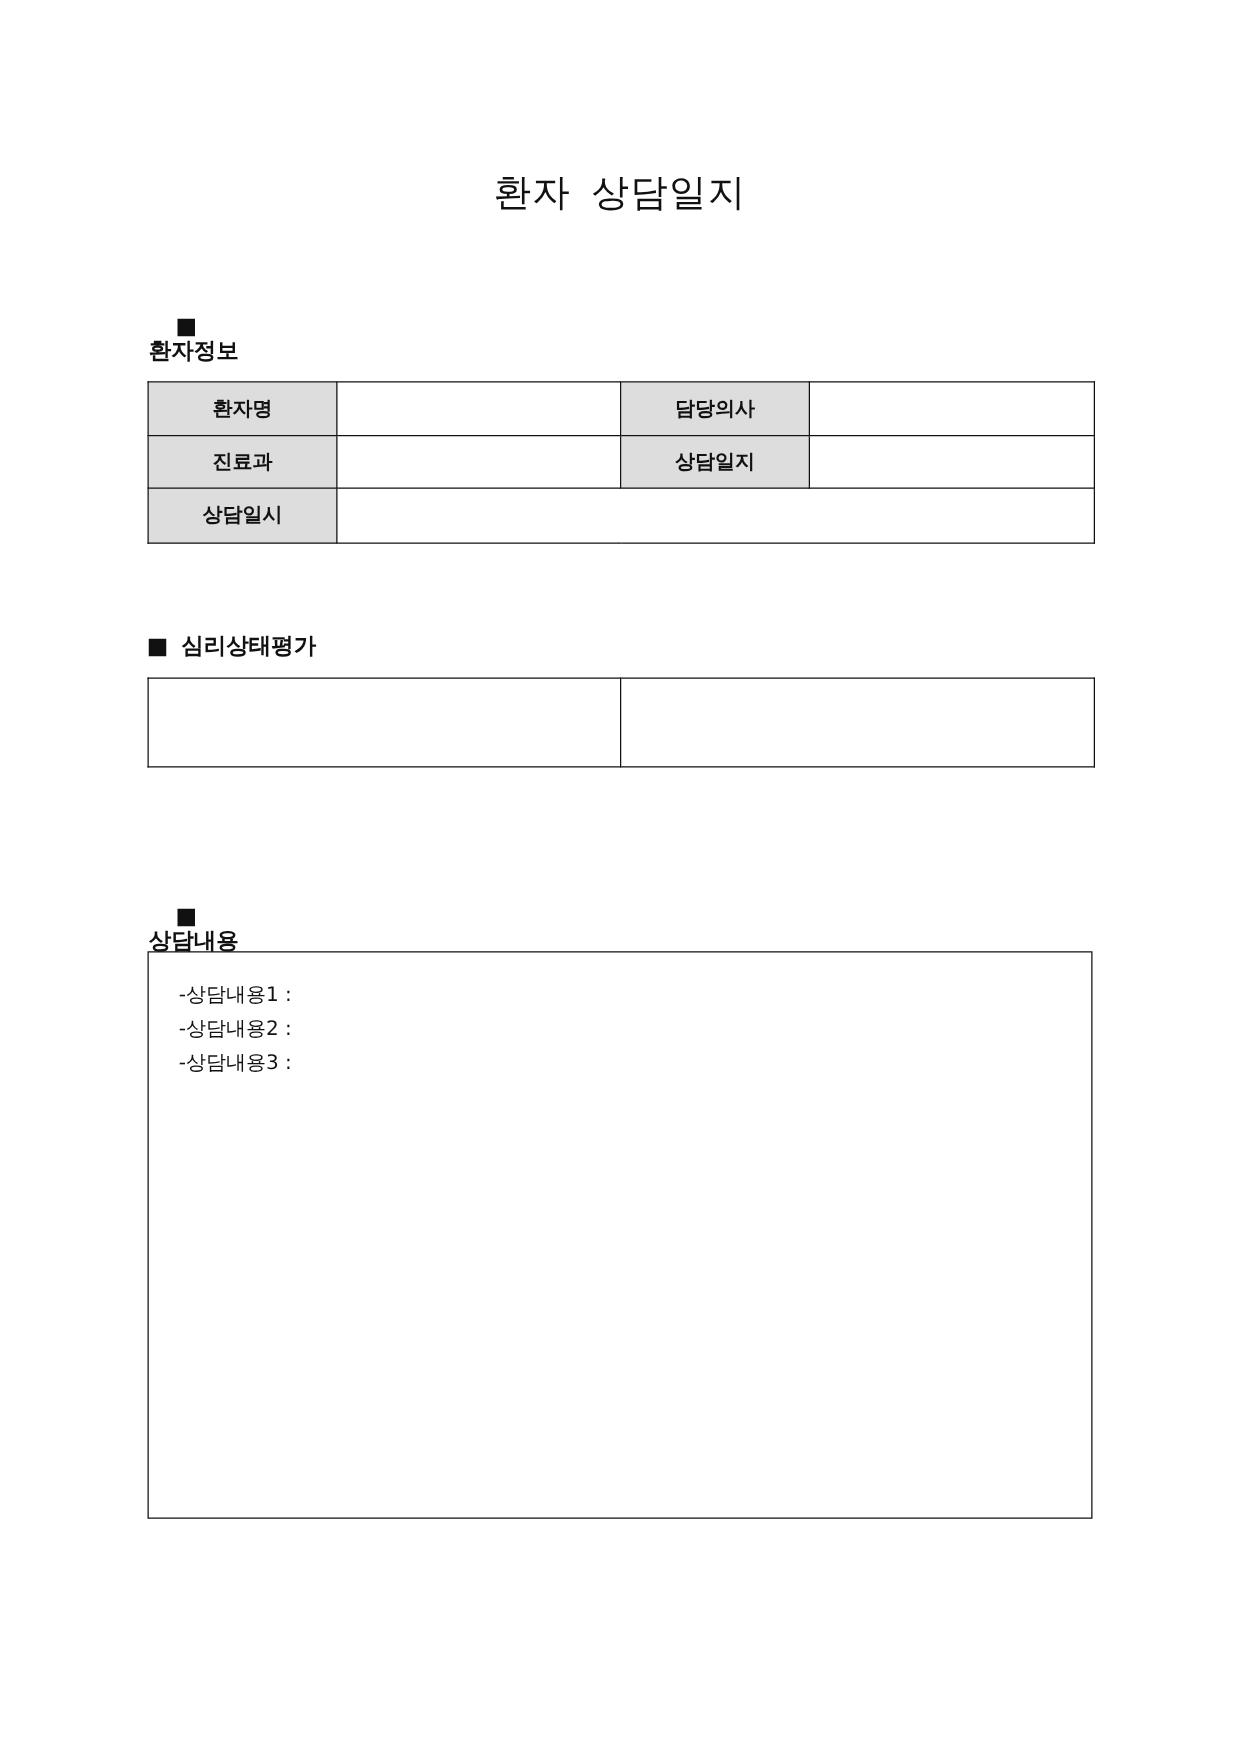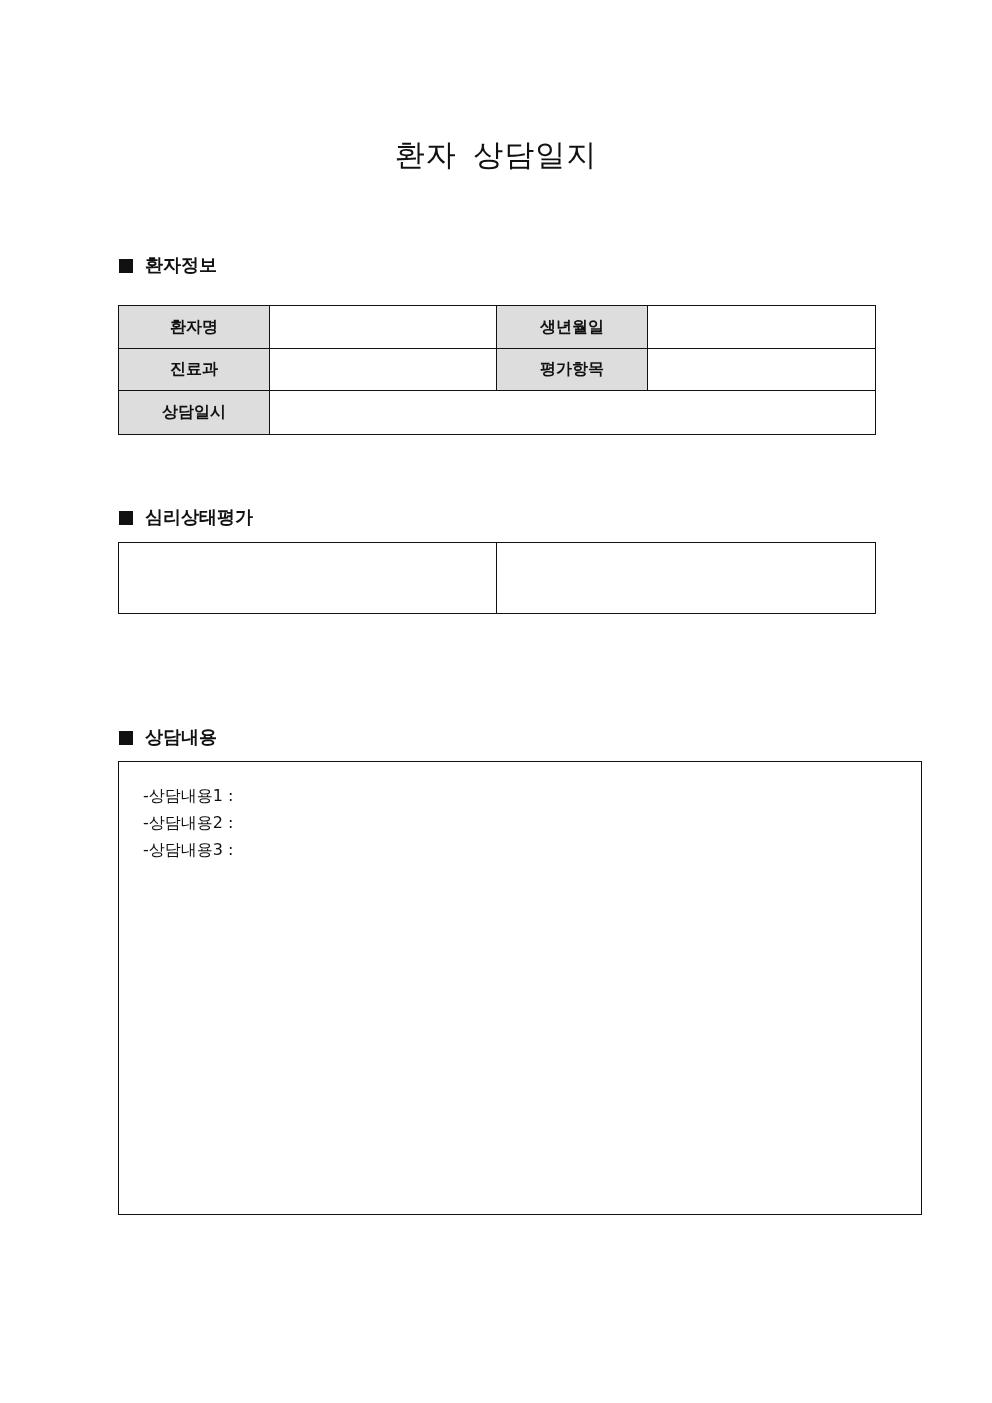--- a/index.html
+++ b/index.html
@@ -64,60 +64,59 @@
     table.form td.value {
       background: #ffffff;
     }
     .content-box {
       position: absolute;
       left: 118px;
       top: 761px;
       width: 754px;
       height: 452px;
       border: 1.5px solid #111111;
-      padding-left: 48px;
     }
     .content-lines {
       position: absolute;
       left: 24px;
       top: 20px;
       font-size: 16px;
       line-height: 27px;
     }
   </style>
 </head>
 <body>
 
 <div>
 
   <div class="page-title">환자 상담일지</div>
 
-  <div class="section-heading" style="top:253px;">
+  <div class="section-heading" style="top:253px;flex-direction:column;">
     <span class="square"></span>
     <span>환자정보</span>
   </div>
 
   <table class="form" style="top:305px;font-weight:bold;">
     <colgroup>
       <col style="width:151px">
       <col style="width:227px">
       <col style="width:151px">
       <col style="width:228px">
     </colgroup>
     <tbody>
         <tr style="height:43px;">
       <td class="label">환자명</td>
       <td class="value"></td>
-      <td class="label">생년월일</td>
+      <td class="label">담당의사</td>
       <td class="value"></td>
     </tr>
     <tr style="height:42px;">
       <td class="label">진료과</td>
       <td class="value"></td>
-      <td class="label">평가항목</td>
+      <td class="label">상담일지</td>
       <td class="value"></td>
     </tr>
     <tr style="height:44px;">
       <td class="label">상담일시</td>
       <td class="value" colspan="3"></td>
     </tr>
   </tbody>
     </table>
 
   <div class="section-heading" style="top:505px;">
@@ -131,21 +130,21 @@
       <col style="width:379px">
     </colgroup>
     <tbody>
     <tr style="height:71px;">
       <td class="value"></td>
       <td class="value"></td>
     </tr>
   </tbody>
     </table>
 
-  <div class="section-heading" style="top:725px;">
+  <div class="section-heading" style="top:725px;flex-direction:column;">
     <span class="square"></span>
     <span>상담내용</span>
   </div>
 
   <div class="content-box">
     <div class="content-lines">
       <div>-상담내용1 :</div>
       <div>-상담내용2 :</div>
       <div>-상담내용3 :</div>
     </div>

